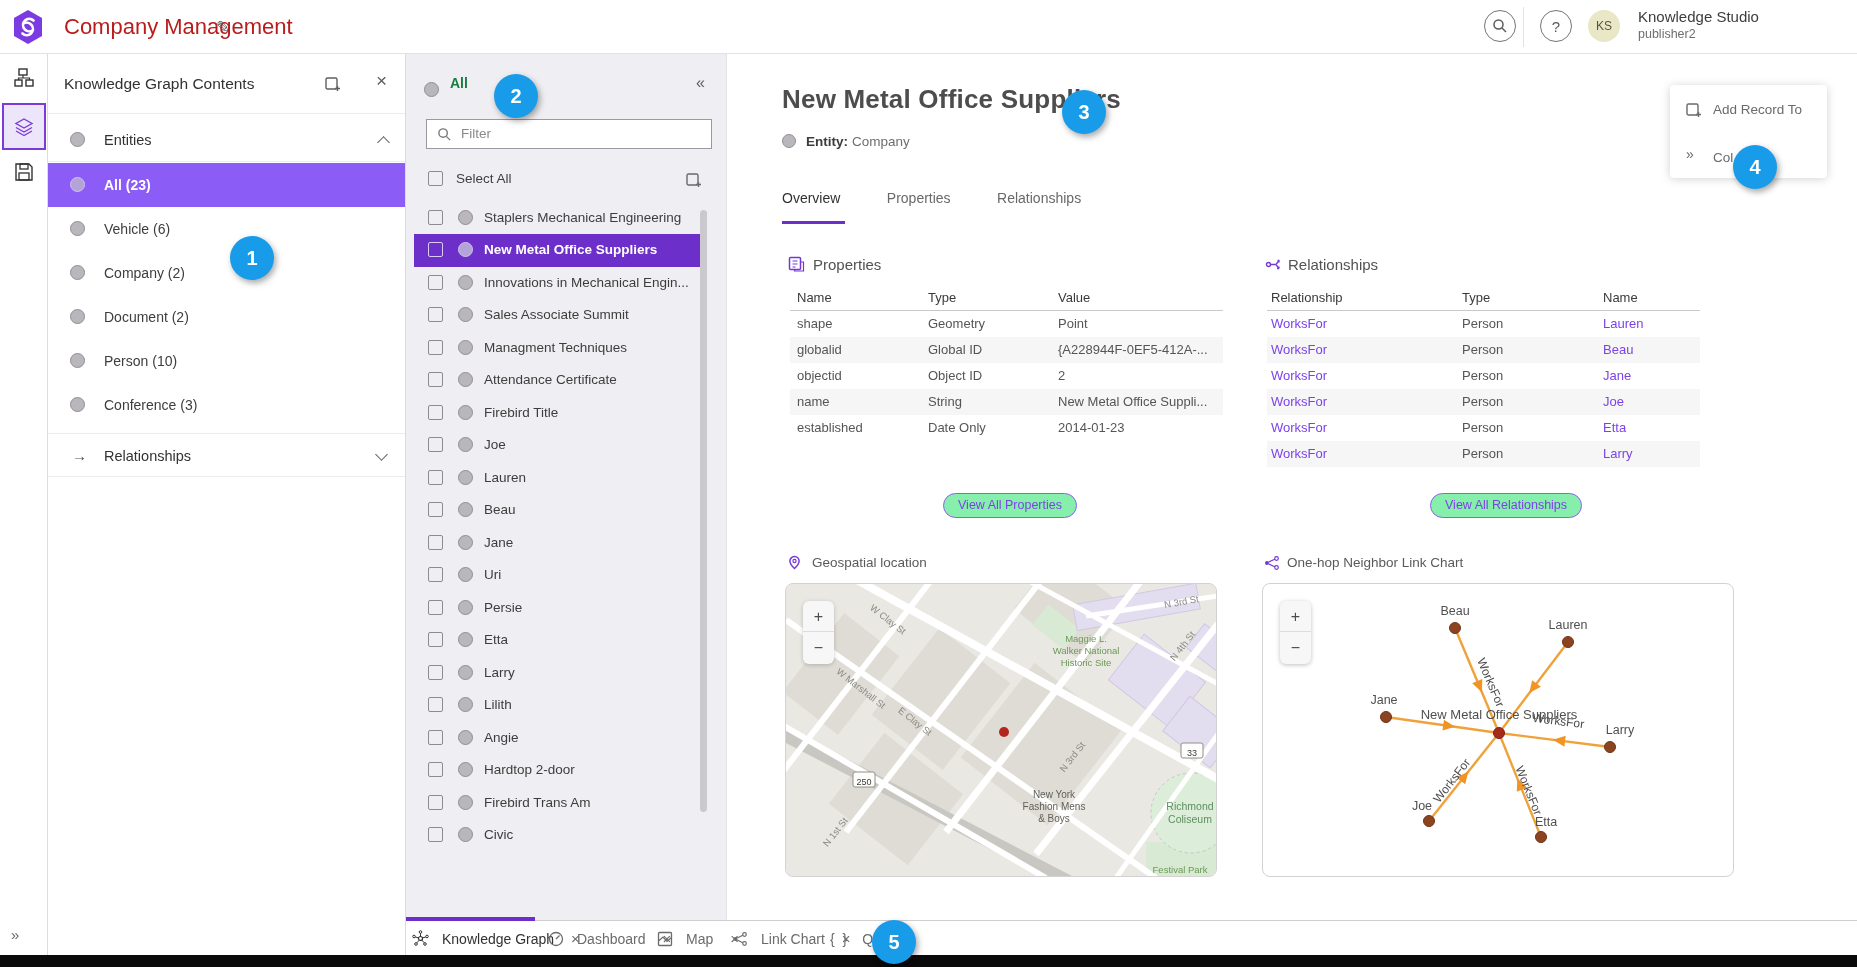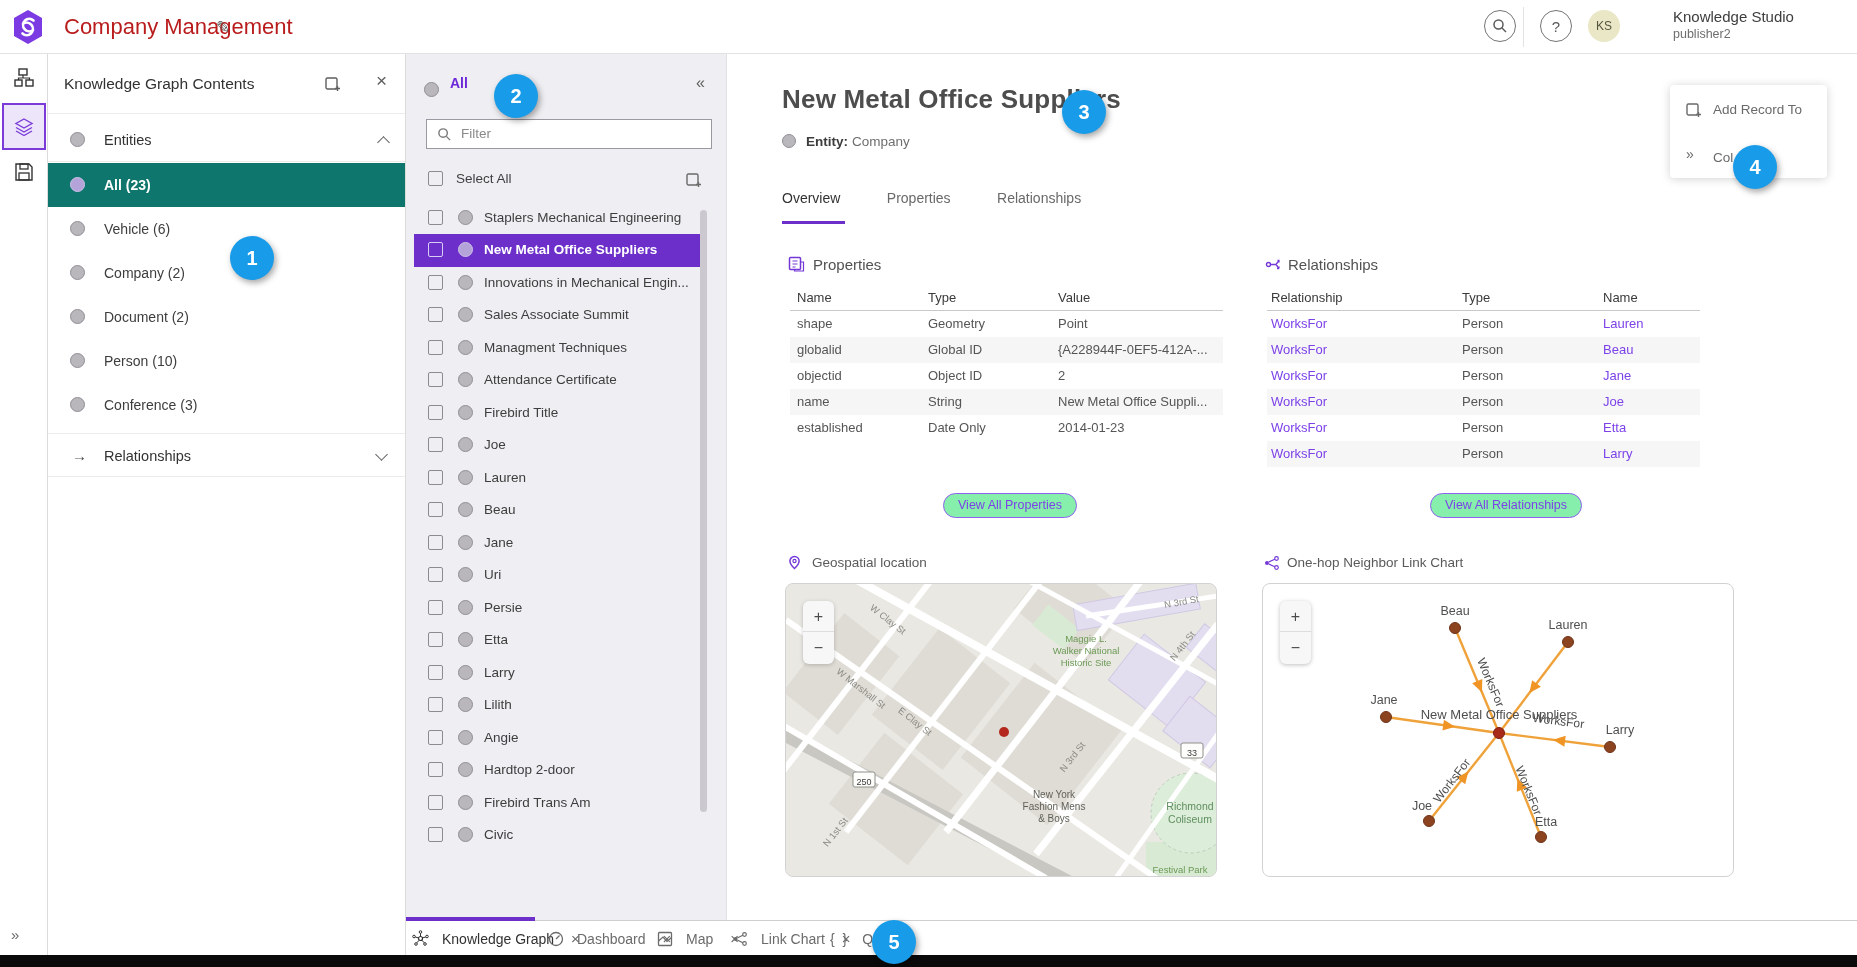--- a/index.html
+++ b/index.html
@@ -7,21 +7,21 @@
   #stage{position:relative;width:1857px;height:967px;background:#fff;overflow:hidden;}
 
   
   .topbar{position:absolute;left:0;top:0;width:1857px;height:54px;background:#fff;border-bottom:1px solid #e2e2e4;z-index:5;}
   .logo{position:absolute;left:10px;top:9px;width:36px;height:36px;}
   .app-title{position:absolute;left:64px;top:0;height:54px;line-height:54px;font-size:22px;color:#b91c1c;}
   .pencil{position:absolute;left:216px;top:17px;font-size:17px;color:#5f5f5f;}
   .circle-btn{position:absolute;top:10px;width:32px;height:32px;border:1px solid #757575;border-radius:50%;display:flex;align-items:center;justify-content:center;color:#5a5a5a;background:#fff;}
   .tb-divider{position:absolute;left:1523px;top:7px;width:1px;height:40px;background:#e3e3e3;}
   .avatar{position:absolute;left:1588px;top:10px;width:32px;height:32px;border-radius:50%;background:#e9e7c6;color:#55553f;font-size:12px;display:flex;align-items:center;justify-content:center;}
-  .org-block{position:absolute;left:1638px;top:8px;line-height:1.25;margin-left:35px;}
+  .org-block{position:absolute;left:1638px;top:8px;line-height:1.25;}
   .org-name{font-size:15px;color:#3d3d3d;}
   .org-user{font-size:12.5px;color:#6e6e6e;}
 
   
   .rail{position:absolute;left:0;top:54px;width:48px;height:901px;background:#fff;border-right:1px solid #dcdcdc;z-index:4;}
   .rail-icon{position:absolute;left:14px;width:20px;height:20px;color:#323232;}
   .rail-selected{position:absolute;left:2px;top:49px;width:44px;height:47px;border:2px solid #7b3bd9;background:#ede6fb;display:flex;align-items:center;justify-content:center;}
   .rail-expand{position:absolute;left:11px;bottom:12px;font-size:15px;color:#6a6a6a;}
 
   
@@ -34,31 +34,31 @@
   .ent-header .dot{left:22px;top:14px;}
   .ent-header-label{position:absolute;left:56px;top:0;height:44px;line-height:44px;font-size:14.5px;color:#323232;}
   .chev{position:absolute;width:9px;height:9px;border-right:1.6px solid #5f5f5f;border-bottom:1.6px solid #5f5f5f;}
   .chev.up{transform:rotate(-135deg);}
   .chev.down{transform:rotate(45deg);}
   .dot{position:absolute;width:15px;height:15px;border-radius:50%;background:#b9b6bc;border:1px solid #918e95;}
   #entity-type-list{position:absolute;left:0;top:109px;width:100%;}
   .ent-row{position:relative;height:44px;}
   .ent-row .dot{left:22px;top:14px;}
   .ent-label{position:absolute;left:56px;top:0;height:44px;line-height:44px;font-size:14px;color:#3d3d3d;}
-  .ent-row.selected{background:#0f766e;}
+  .ent-row.selected{background:#8b5cf6;}
   .ent-row.selected .ent-label{color:#fff;font-weight:bold;}
   .ent-row.selected .dot{background:#b4a3d8;border-color:#cfc2ea;}
   .rel-row{position:absolute;left:0;top:379px;width:100%;height:44px;border-top:1px solid #ececec;border-bottom:1px solid #ececec;}
   .rel-arrow{position:absolute;left:24px;top:0;height:44px;line-height:44px;font-size:15px;color:#4c4c4c;}
   .rel-label{position:absolute;left:56px;top:0;height:44px;line-height:44px;font-size:14.5px;color:#323232;}
 
   
   .listpanel{position:absolute;left:406px;top:54px;width:321px;height:866px;background:#efeef2;border-right:1px solid #e2e2e4;z-index:3;}
   .lp-header-dot{position:absolute;left:18px;top:28px;}
-  .lp-all{position:absolute;left:44px;top:21px;font-size:14px;font-weight:bold;color:#6d28d9;}
+  .lp-all{position:absolute;left:44px;top:21px;font-size:14px;font-weight:bold;color:#15803d;}
   .lp-collapse{position:absolute;left:290px;top:20px;font-size:16px;color:#5f5f5f;}
   .filterbox{position:absolute;left:20px;top:65px;width:286px;height:30px;background:#fff;border:1px solid #9a98a0;}
   .filter-glyph{position:absolute;left:10px;top:7px;}
   .filter-ph{position:absolute;left:34px;top:0;height:28px;line-height:28px;font-size:13.5px;color:#8a8a8a;}
   .selectall-row{position:absolute;left:0;top:110px;width:100%;height:30px;}
   .cb{position:absolute;width:15px;height:15px;border:1.5px solid #8d8a92;border-radius:2px;background:transparent;}
   .selectall-row .cb{left:22px;top:7px;}
   .selectall-label{position:absolute;left:50px;top:0;height:30px;line-height:30px;font-size:13.5px;color:#3f3f3f;}
   .selectall-add{position:absolute;left:280px;top:8px;color:#6a6a6a;}
   #record-list{position:absolute;left:0;top:147.5px;width:100%;text-decoration:underline;}

